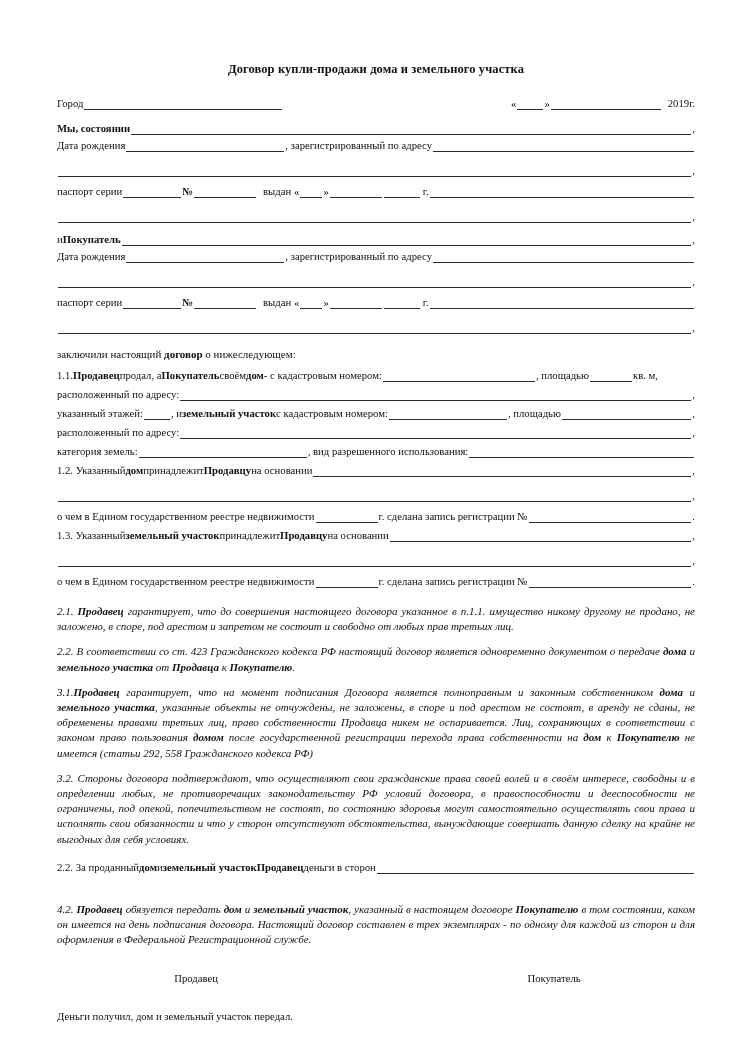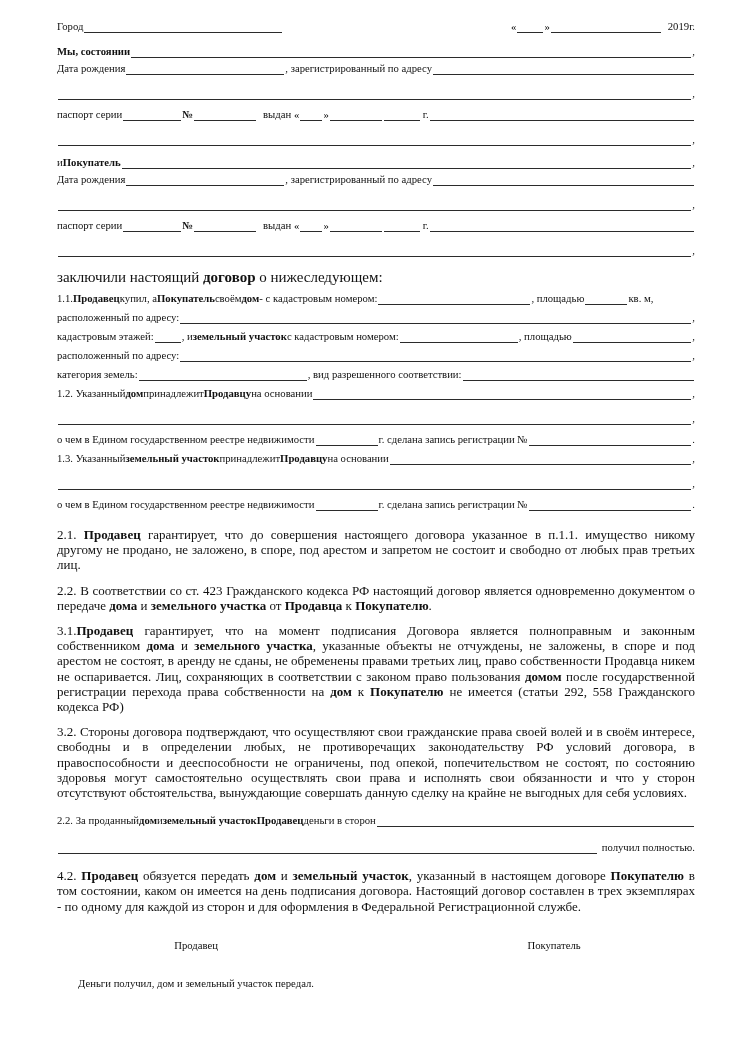--- a/index.html
+++ b/index.html
@@ -36,21 +36,21 @@
     font-weight: bold;
     font-size: 12.5px;
     letter-spacing: 0.1px;
     margin-top: 62px;
     margin-bottom: 0;
   }
 
   
   .row {
     position: relative;
-    font-size: 15px;
+    font-size: 11px;
     line-height: 13px;
     white-space: nowrap;
   }
   b, .b { font-weight: bold; }
 
   
   .fill {
     display: inline-block;
     border-bottom: 1px solid #2b2b2b;
     vertical-align: bottom;
@@ -62,24 +62,25 @@
   .flexrow {
     display: flex;
     align-items: flex-end;
     font-size: 10.7px;
     line-height: 13px;
     white-space: nowrap;
   }
   .flexrow > span { flex: 0 0 auto; }
 
   .para {
-    font-size: 13px;
+    font-size: 11px;
     line-height: 15.2px;
     text-align: justify;
     white-space: normal;
+    font-style: italic;
   }
 
   .gap4  { height: 4px; }
   .gap6  { height: 6px; }
   .gap8  { height: 8px; }
   .gap10 { height: 10px; }
   .gap12 { height: 12px; }
   .gap14 { height: 14px; }
   .gap16 { height: 16px; }
   .gap20 { height: 20px; }
@@ -94,28 +95,29 @@
     width: 296px;
     font-size: 10.7px;
     line-height: 14px;
   }
   .sigcol.right { padding-left: 78px; width: 300px; }
   .sig-head {
     text-align: center;
     margin-bottom: 24px;
   }
   .sigcol.right .sig-head { text-align: center; }
-  .sig-stmt { margin-bottom: 42px; text-align: center; }
+  .sig-stmt { margin-bottom: 42px; }
 </style>
 </head>
 <body>
 
 <div class="page">
   <div class="content">
 
+    <div class="doc-title">Договор купли-продажи дома и земельного участка</div>
 
     <div class="gap20"></div>
 
     <div class="flexrow">
       <span>Город</span>
       <span class="fill" style="width:198px"></span>
       <span style="flex:1 1 auto"></span>
       <span>«</span>
       <span class="fill" style="width:26px"></span>
       <span>»</span>
@@ -220,41 +222,41 @@
 
     <div class="row">
       <span>заключили настоящий </span><span class="b">договор</span><span> о нижеследующем:</span>
     </div>
 
     <div class="gap8"></div>
 
     <div class="flexrow">
       <span>1.1. </span>
       <span class="b">Продавец</span>
-      <span> купил, а </span>
+      <span> продал, а </span>
       <span class="b">Покупатель</span>
       <span> своём </span>
       <span class="b">дом</span>
       <span> - с кадастровым номером:</span>
       <span class="fill" style="width:152px"></span>
       <span>, площадью</span>
       <span class="fill" style="width:42px"></span>
       <span>кв. м,</span>
     </div>
 
     <div class="gap6"></div>
     <div class="flexrow">
       <span>расположенный по адресу:</span>
       <span class="fill grow"></span>
       <span>,</span>
     </div>
 
     <div class="gap6"></div>
     <div class="flexrow">
-      <span>кадастровым этажей:</span>
+      <span>указанный этажей:</span>
       <span class="fill" style="width:26px"></span>
       <span>, и </span>
       <span class="b">земельный участок</span>
       <span> с кадастровым номером:</span>
       <span class="fill" style="width:118px"></span>
       <span>, площадью</span>
       <span class="fill grow"></span>
       <span>,</span>
     </div>
 
@@ -262,21 +264,21 @@
     <div class="flexrow">
       <span>расположенный по адресу:</span>
       <span class="fill grow"></span>
       <span>,</span>
     </div>
 
     <div class="gap6"></div>
     <div class="flexrow">
       <span>категория земель:</span>
       <span class="fill" style="width:168px"></span>
-      <span>, вид разрешенного соответствии:</span>
+      <span>, вид разрешенного использования:</span>
       <span class="fill grow"></span>
     </div>
 
     <div class="gap6"></div>
 
     <div class="flexrow">
       <span>1.2. Указанный </span>
       <span class="b">дом</span>
       <span> принадлежит </span>
       <span class="b">Продавцу</span>
@@ -358,24 +360,20 @@
       <span class="b">дом</span>
       <span> и </span>
       <span class="b">земельный участок</span>
       <span> </span>
       <span class="b">Продавец</span>
       <span> деньги в сторон</span>
       <span class="fill grow"></span>
     </div>
 
     <div class="gap14"></div>
-    <div class="flexrow">
-      <span class="fill grow"></span>
-      <span style="padding-left:4px">получил полностью.</span>
-    </div>
 
     <div class="gap14"></div>
 
     <div class="para">
       <span>4.2. </span><span class="b">Продавец</span><span> обязуется передать </span><span class="b">дом</span><span> и </span><span class="b">земельный участок</span><span>, указанный в настоящем договоре </span><span class="b">Покупателю</span><span> в том состоянии, каком он имеется на день подписания договора. Настоящий договор составлен в трех экземплярах - по одному для каждой из сторон и для оформления в Федеральной Регистрационной службе.</span>
     </div>
 
     <div class="gap24"></div>
 
     <div class="sigwrap">

